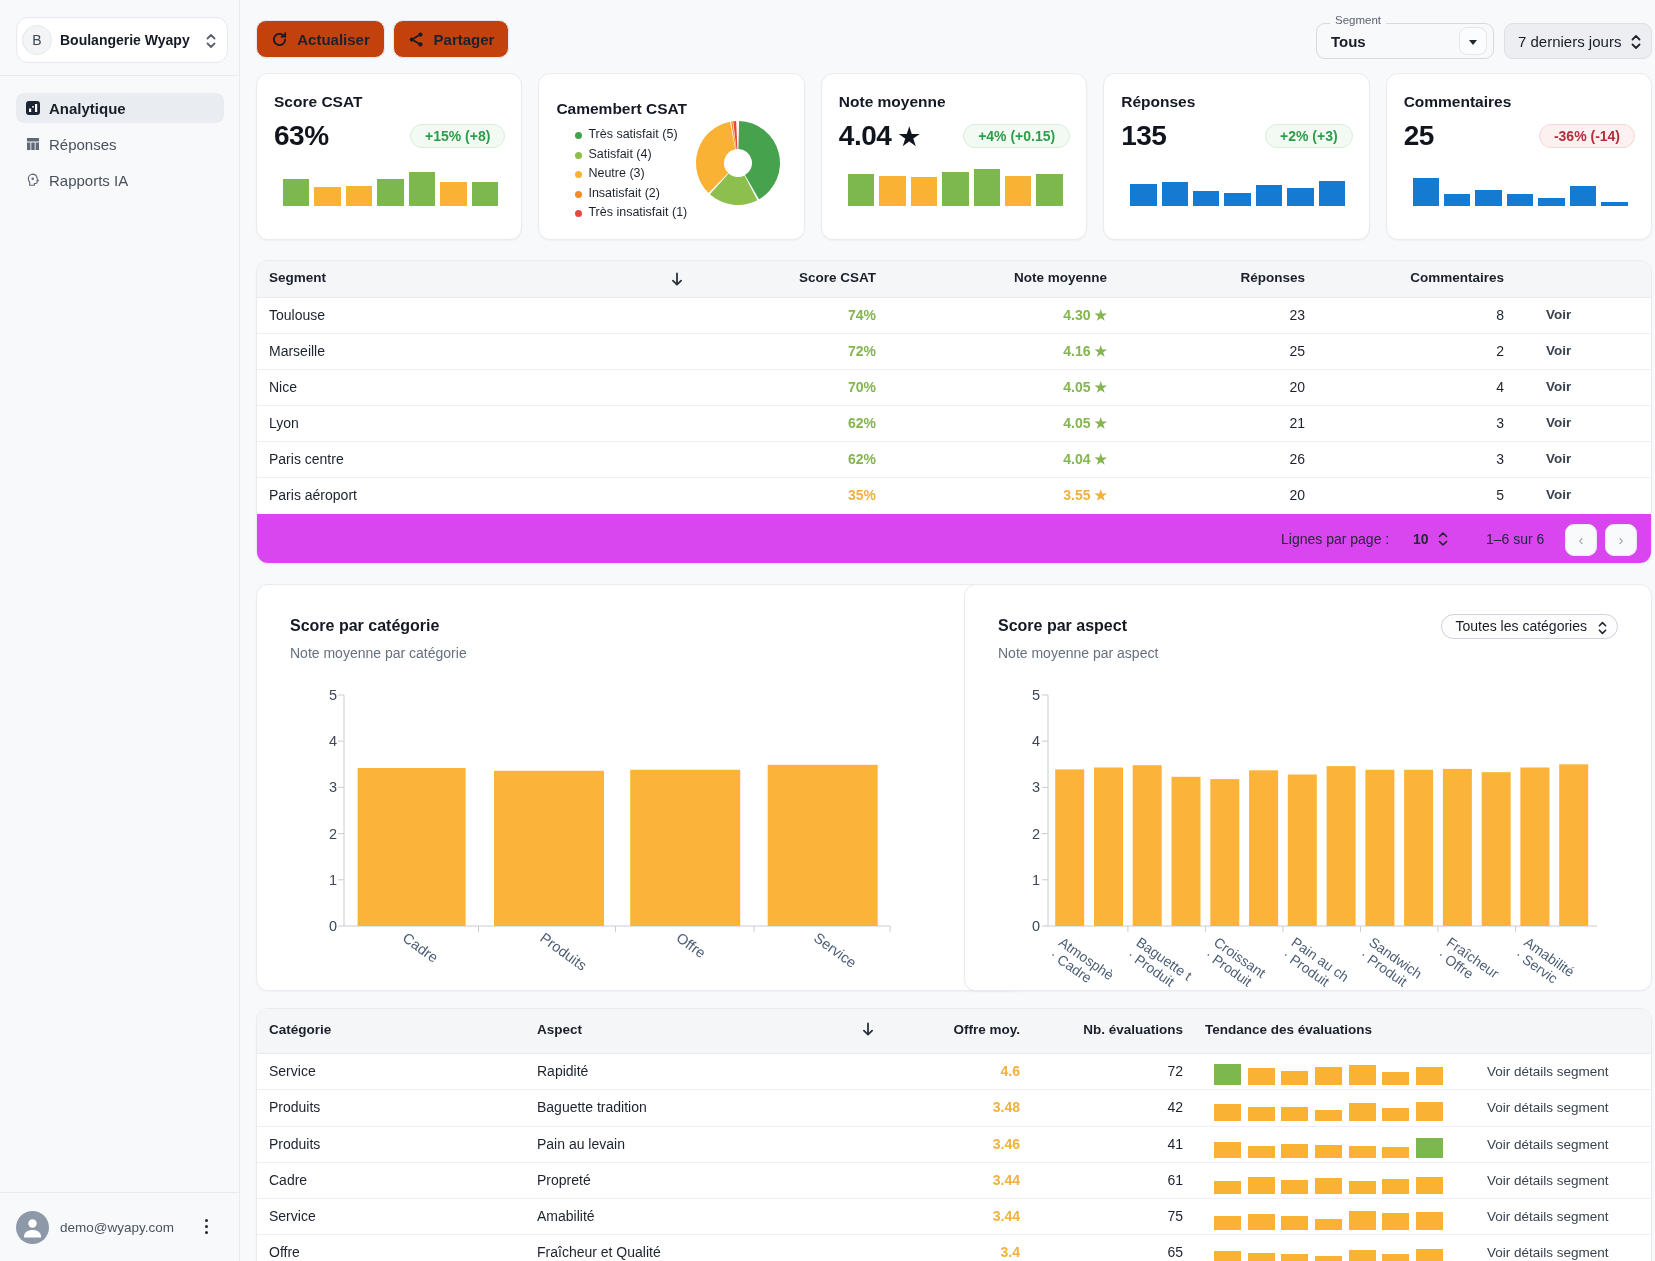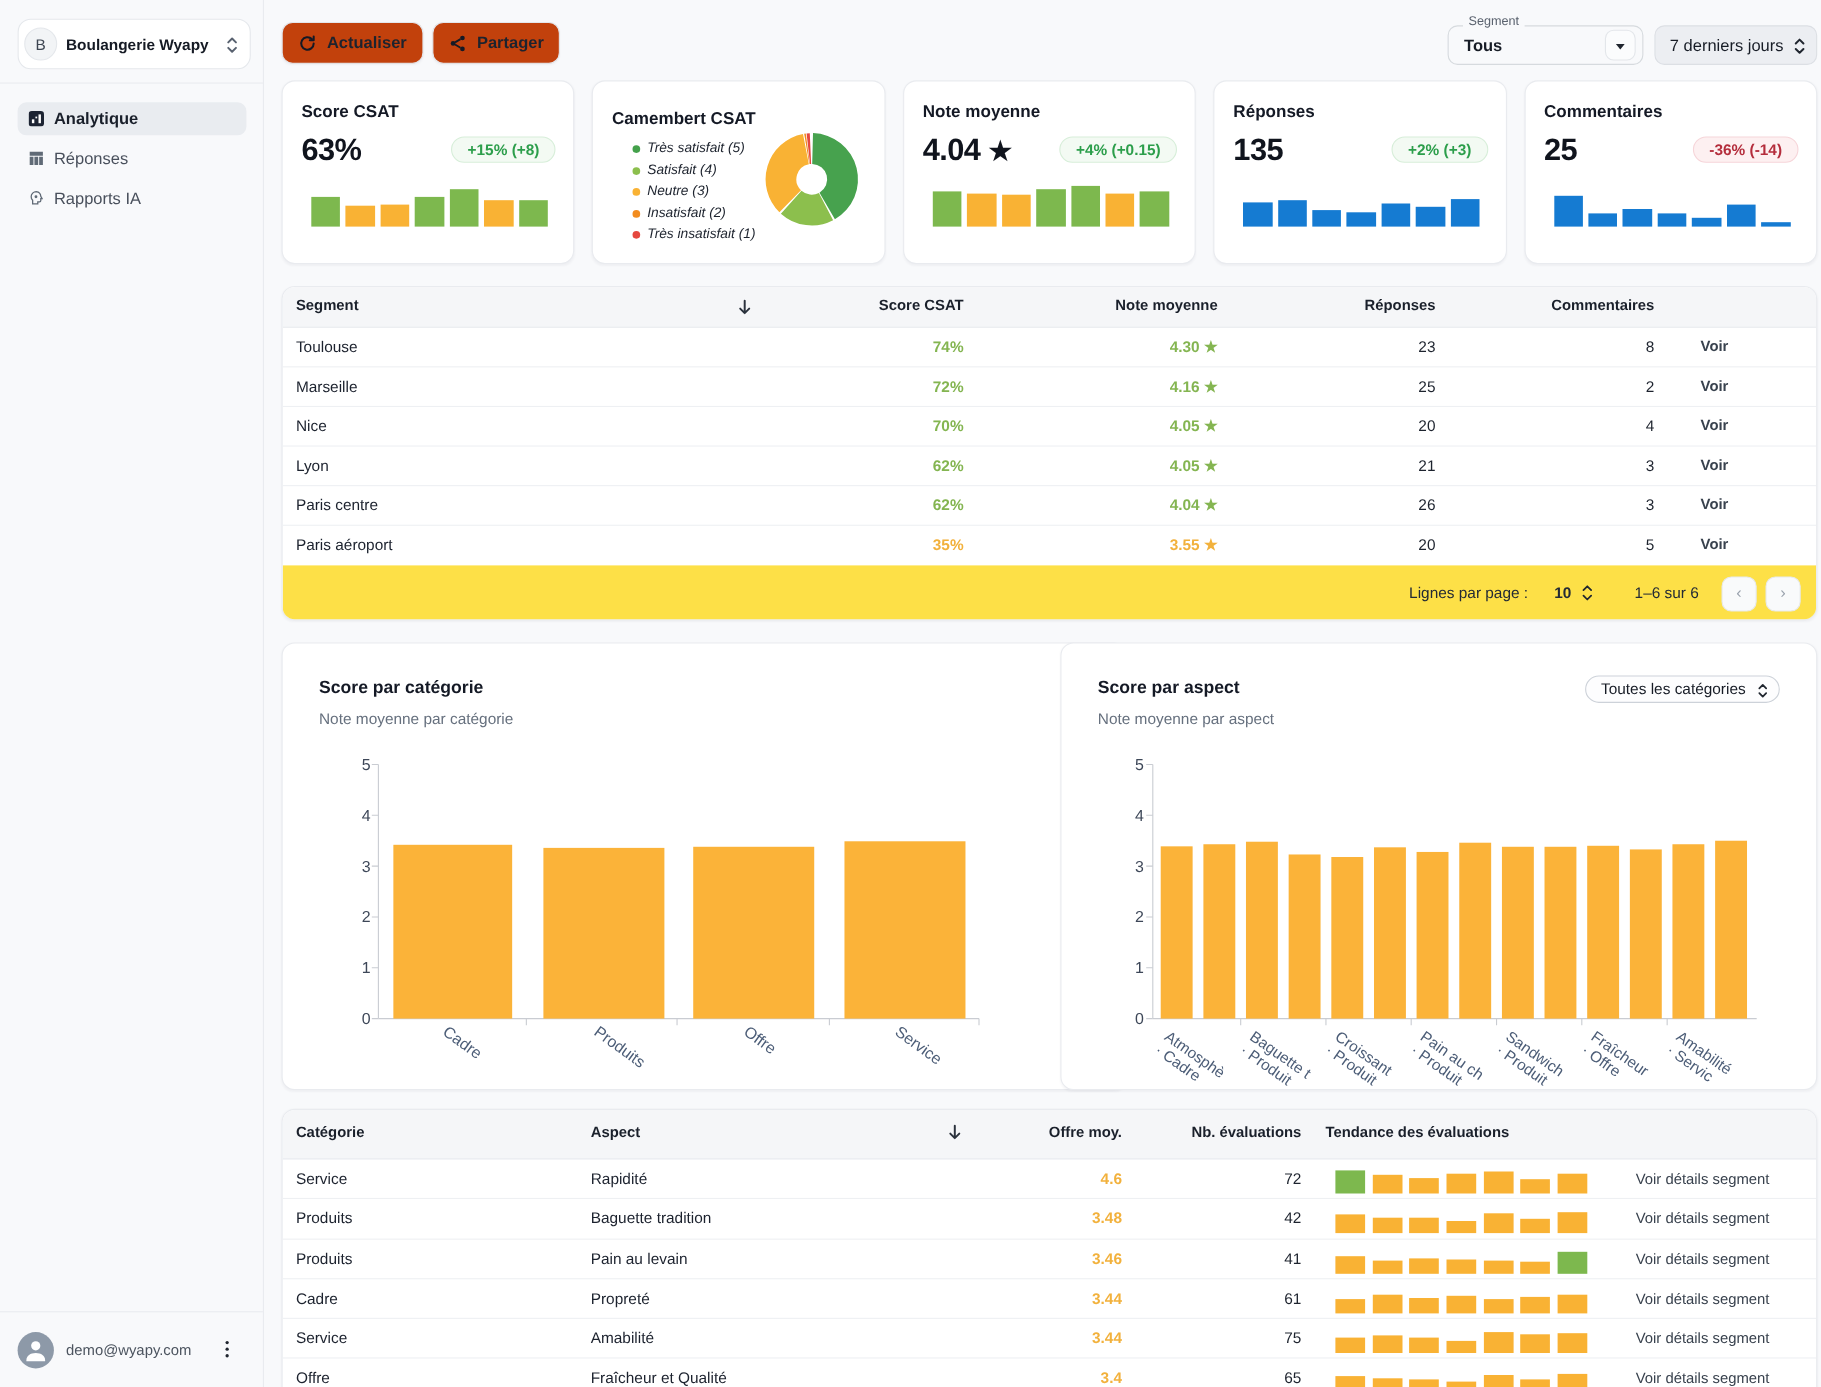--- a/index.html
+++ b/index.html
@@ -45,36 +45,36 @@
 .kvalue { position:absolute; left:17px; top:46px; font-size:28px; font-weight:bold; color:#10141d; letter-spacing:-0.5px; }
 .kpill { position:absolute; top:50px; right:16px; height:24px; border-radius:12px; font-size:14px; font-weight:bold; padding:0 14px; line-height:23px; }
 .kpill.up { color:#2c9e4b; background:#f3faf3; border:1px solid #d7eed9; }
 .kpill.down { color:#b42d3c; background:#fdf0f1; border:1px solid #f6d5d9; }
 .kbars { position:absolute; left:26px; bottom:33px; width:215px; height:37px; display:flex; align-items:flex-end; gap:5px; }
 .kbars i { flex:1 1 0; display:block; }
 .g { background:#7db84e; }
 .o { background:#f9b234; }
 .b { background:#157bd2; }
 
-.legend { position:absolute; left:36px; top:53px;font-style:italic; }
+.legend { position:absolute; left:36px; top:53px; }
 .legend div { position:relative; height:19.6px; font-size:12.5px; color:#1d232e; padding-left:13px; white-space:nowrap; }
 .legend i { position:absolute; left:0; top:5px; width:7px; height:7px; border-radius:50%; }
 
 .card { position:absolute; background:#fff; border:1px solid #e9ebef; border-radius:12px; box-shadow:0 1px 2px rgba(16,24,40,.04); }
 #table1 { left:15px; top:260px; width:1396px; height:304px; overflow:hidden; }
 .thead { position:relative; background:#f5f6f8; border-bottom:1px solid #e9ebef; }
 #table1 .thead { height:37px; }
 .th { position:absolute; font-size:13.5px; font-weight:bold; color:#1a202b; }
 .trow { position:relative; height:36px; border-bottom:1px solid #eef0f3; font-size:14px; }
 .td { position:absolute; top:9px; }
 .num { color:#1d232e; }
 .pct-g { color:#84b551; font-weight:bold; }
 .pct-o { color:#f2b13c; font-weight:bold; }
 .voir { font-size:13.5px; color:#39424e; font-weight:bold; }
-.tfoot { position:relative; height:51px; background:#fde047; font-size:14px; color:#232a35; }
+.tfoot { position:relative; height:51px; background:#d946ef; font-size:14px; color:#232a35; }
 .pagebtn { position:absolute; top:10px; width:32px; height:32px; border:1px solid #e7e9ed; border-radius:9px; background:#f9fafb; color:#9aa2ad; text-align:center; line-height:30px; font-size:15px; }
 
 #chart1 { left:15px; top:584px; width:768px; height:407px; }
 #chart2 { left:723px; top:584px; width:688px; height:407px; }
 .ctitle { position:absolute; left:33px; top:32px; font-size:16px; font-weight:bold; color:#141925; }
 .csub { position:absolute; left:33px; top:60px; font-size:14px; color:#66707e; }
 .catpill { position:absolute; right:33px; top:29px; height:25px; border:1px solid #cdd2d9; border-radius:13px; background:#fdfdfe; font-size:14px; color:#171c26; padding:0 30px 0 13px; line-height:23px; }
 .catpill svg { position:absolute; right:9px; top:5px; }
 
 #table2 { left:15px; top:1008px; width:1396px; height:300px; overflow:hidden; }

